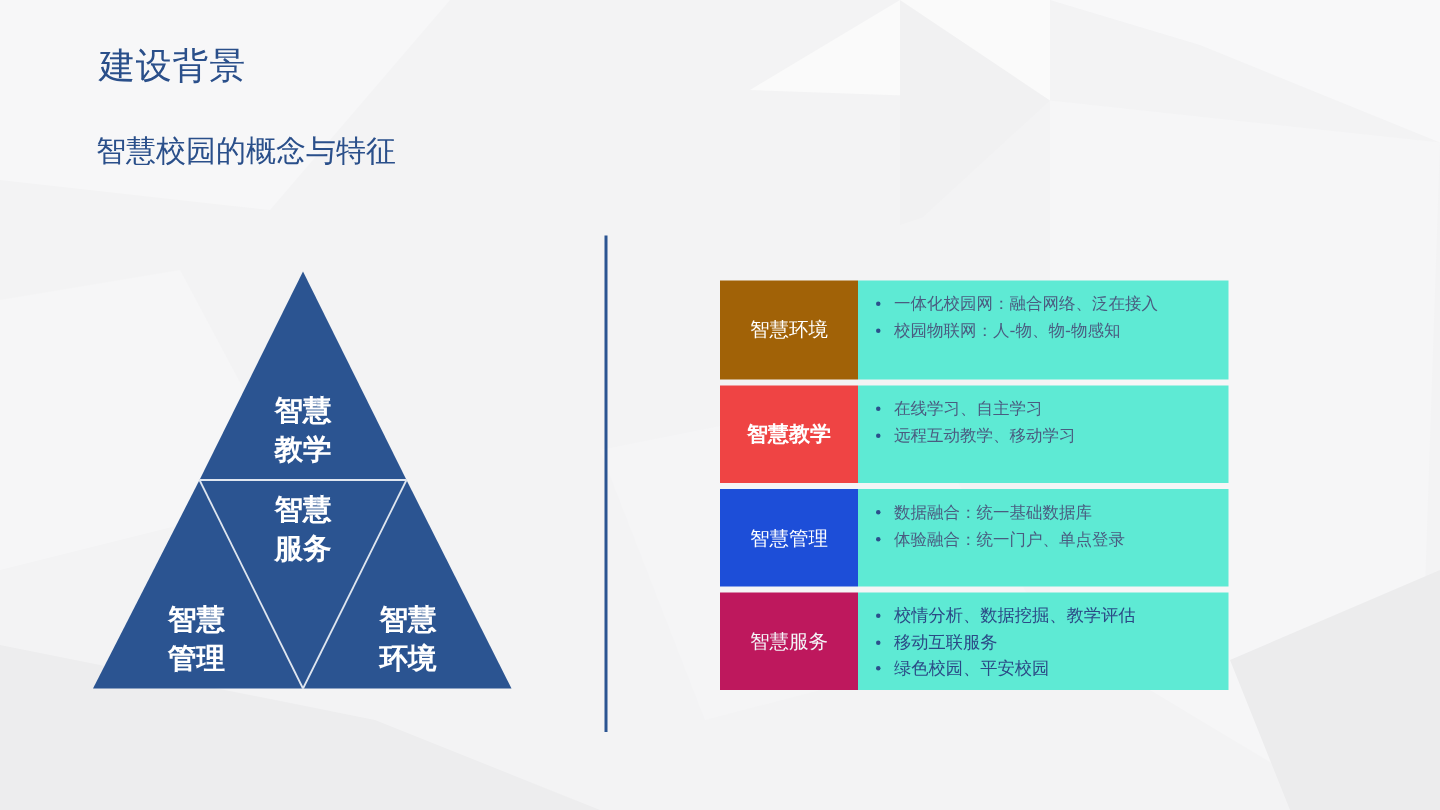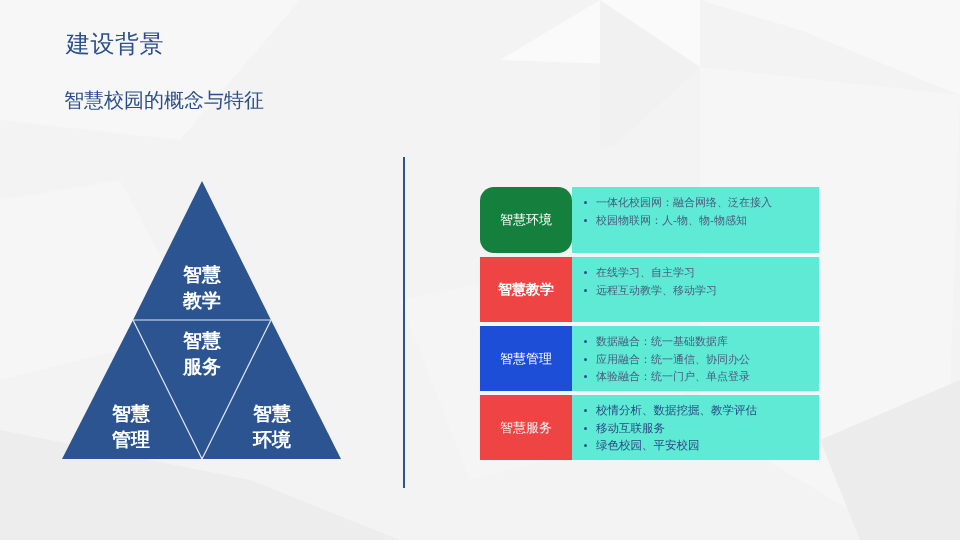--- a/index.html
+++ b/index.html
@@ -90,21 +90,21 @@
 </div>
 <div class="pyr-label" style="left:242px; top:400px;">
   <div>智慧</div>
   <div>环境</div>
 </div>
 
 <div class="divider"></div>
 
 <div class="cards">
   <div class="card" style="height:66px;">
-    <div class="card-label" style="background:#15803d;border-radius:14px;">智慧环境</div>
+    <div class="card-label" style="background:#a16207;">智慧环境</div>
     <div class="card-body">
       <ul>
         <li>一体化校园网：融合网络、泛在接入</li>
         <li>校园物联网：人-物、物-物感知</li>
       </ul>
     </div>
   </div>
   <div class="card" style="height:65px;">
     <div class="card-label" style="background:#ef4444; font-weight:bold; font-size:14px;">智慧教学</div>
     <div class="card-body">
@@ -112,27 +112,26 @@
         <li>在线学习、自主学习</li>
         <li>远程互动教学、移动学习</li>
       </ul>
     </div>
   </div>
   <div class="card" style="height:65px;">
     <div class="card-label" style="background:#1d4ed8;">智慧管理</div>
     <div class="card-body">
       <ul>
         <li>数据融合：统一基础数据库</li>
-        <li>应用融合：统一通信、协同办公</li>
         <li>体验融合：统一门户、单点登录</li>
       </ul>
     </div>
   </div>
   <div class="card dark" style="height:65px;">
-    <div class="card-label" style="background:#ef4444; color:#f4f6f9;">智慧服务</div>
+    <div class="card-label" style="background:#be185d; color:#f4f6f9;">智慧服务</div>
     <div class="card-body">
       <ul>
         <li>校情分析、数据挖掘、教学评估</li>
         <li>移动互联服务</li>
         <li>绿色校园、平安校园</li>
       </ul>
     </div>
   </div>
 </div>
 

